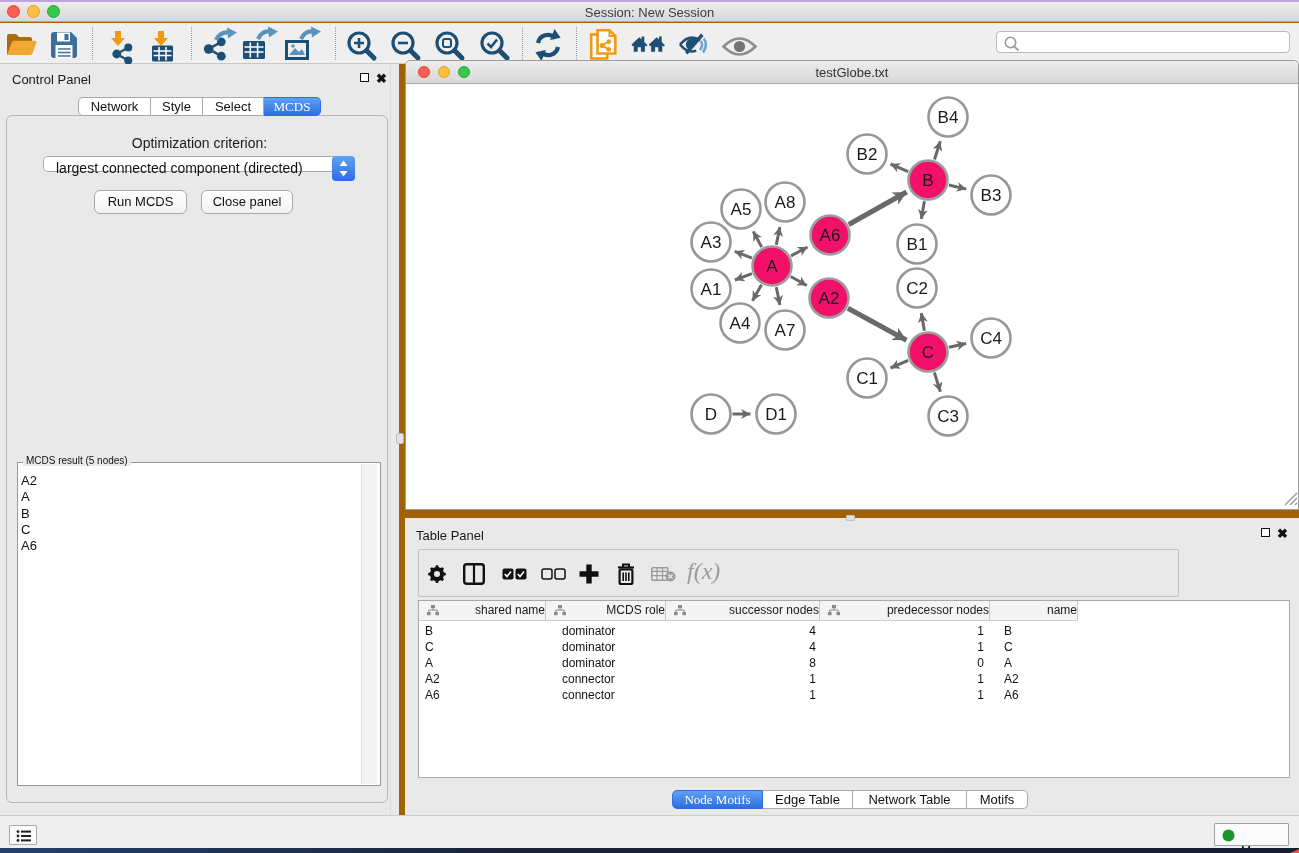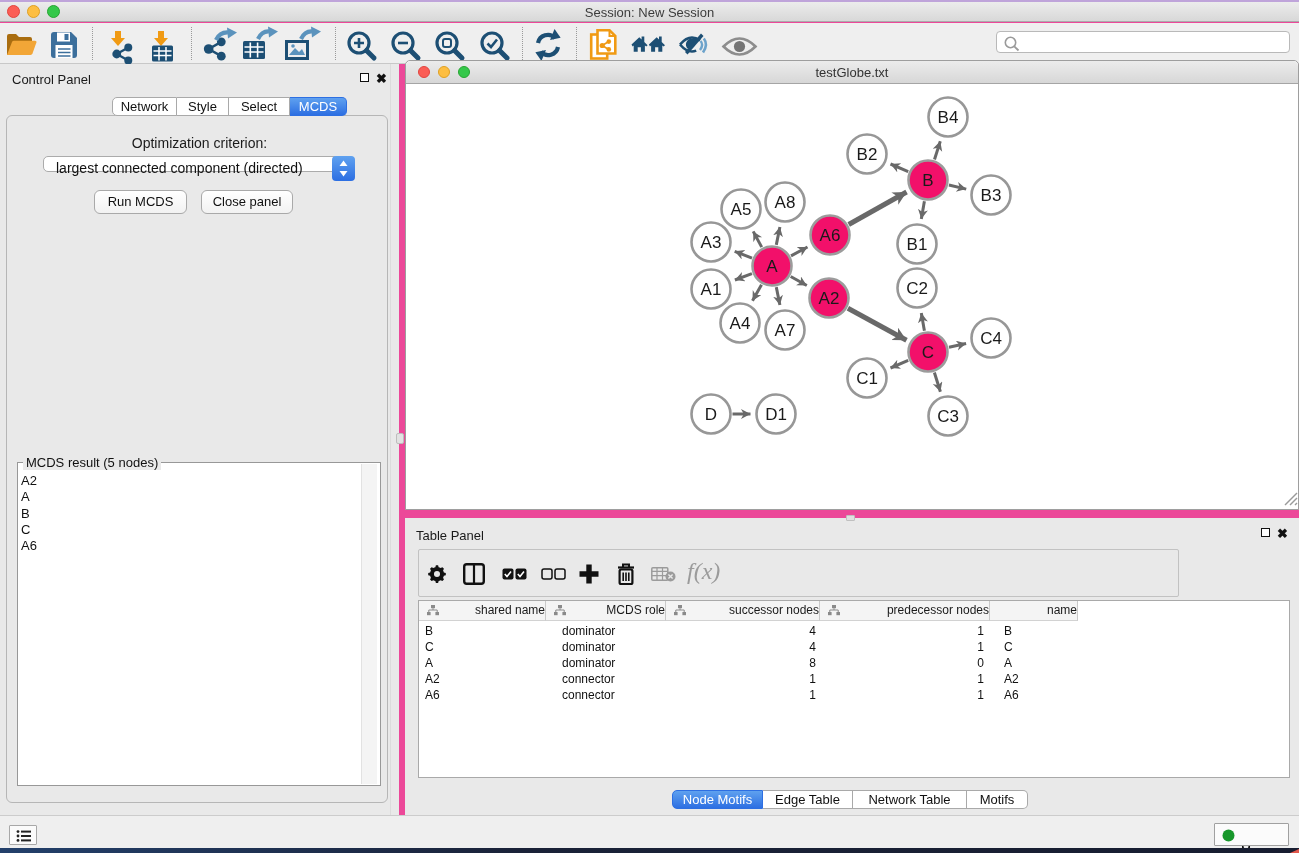--- a/index.html
+++ b/index.html
@@ -1,17 +1,17 @@
 <!DOCTYPE html>
 <html><head>
 <meta charset="utf-8">
 <style>
 * { margin:0; padding:0; box-sizing:border-box; }
 html,body { width:1299px; height:853px; overflow:hidden; }
-#root { position:relative; width:1299px; height:853px; background:#ec4899;
+#root { position:relative; width:1299px; height:853px; background:#a16207;
   font-family:"Liberation Sans", sans-serif; }
 .abs { position:absolute; }
 
 
 #purple { left:0; top:0; width:1299px; height:2px; background:#bfa4da; }
 
 
 #titlebar { left:0; top:2px; width:1299px; height:20px;
   background:linear-gradient(#ececec,#d8d8d8); border-bottom:1px solid #ababab; }
 #titlebar .title { position:absolute; left:0; right:0; top:3px; text-align:center;
@@ -33,37 +33,37 @@
 #leftdock { left:0; top:64px; width:399px; height:751px; background:#e9e9e9; }
 #cp-title { position:absolute; left:12px; top:8px; font-size:13px; color:#1a1a1a; }
 #tabpane { position:absolute; left:6px; top:51px; width:382px; height:688px;
   border:1px solid #b6b6b6; border-radius:6px; background:#e9e9e9; }
 
 .seg { position:absolute; display:flex; }
 .seg .s { height:19px; background:#fff; border:1px solid #a9a9a9; border-left:none;
   font-size:13px; color:#111; text-align:center; line-height:18px; padding:0 0; }
 .seg .s.first { border-left:1px solid #a9a9a9; border-radius:5px 0 0 5px; }
 .seg .s.last { border-radius:0 5px 5px 0; }
-.seg .s.sel { background:linear-gradient(#5fa1ef,#2d6fe2); color:#fff; border-color:#2d6fe2; }
+.seg .s.sel { background:linear-gradient(#5fa1ef,#2d6fe2); color:#fff; border-color:#2d6fe2;font-family:Liberation Serif, serif; }
 
 #opt-label { position:absolute; left:0; width:399px; top:71px; text-align:center;
   font-size:14px; color:#1a1a1a; }
 #dropdown { position:absolute; left:43px; top:92px; width:312px; height:16px;
   background:#fff; border:1px solid #ababab; border-radius:5px; font-size:14px;
   color:#111; line-height:23px; padding-left:12px; }
 #dropdown .cap { position:absolute; right:-1px; top:-1px; width:23px; height:25px;
   background:linear-gradient(#60a2f0,#2c6ee2); border-radius:4px; }
 .btn { position:absolute; height:24px; background:linear-gradient(#ffffff,#f2f2f2);
   border:1px solid #a9a9a9; border-radius:6px; font-size:13px; color:#111;
   text-align:center; line-height:22px; }
 
 #groupbox { position:absolute; left:17px; top:398px; width:364px; height:324px;
   border:1px solid #989898; }
 #grouplabel { position:absolute; left:5px; top:-8px; background:#e9e9e9;
-  padding:0 3px; font-size:13px; color:#111; }
+  padding:0 3px; font-size:10px; color:#111; }
 #grouplist { position:absolute; left:0px; top:0px; width:362px; height:322px;
   background:#fff; font-size:13px; color:#111; padding:10px 0 0 3px; line-height:16.3px; }
 #scrolltrack { position:absolute; right:3px; top:1px; width:16px; height:320px;
   background:#f4f4f4; border-left:1px solid #e2e2e2; }
 
 
 #statusbar { left:0; top:815px; width:1299px; height:33px; background:#efefef;
   border-top:1px solid #cccccc; }
 #menuBtn { position:absolute; left:9px; top:9px; width:28px; height:20px; background:#fbfbfb;
   border:1px solid #a8a8a8; border-radius:1px; }
@@ -224,21 +224,21 @@
         </svg>
       </div>
   </div>
 
   <div class="abs" id="leftdock">
     <div id="cp-title">Control Panel</div>
     <div class="floatico" style="left:360px; top:9px;"></div>
     <div class="xico" style="left:376px; top:10px;">✖</div>
     <div id="tabpane"></div>
     <div class="seg" style="left:78px; top:33px;">
-      <div class="s first" style="width:65px;margin-left:34px;">Network</div>
+      <div class="s first" style="width:73px;">Network</div>
       <div class="s" style="width:52px;">Style</div>
       <div class="s" style="width:61px;">Select</div>
       <div class="s last sel" style="width:57px;">MCDS</div>
     </div>
     <div id="opt-label">Optimization criterion:</div>
     <div id="dropdown">largest connected component (directed)
       <div class="cap"><svg width="23" height="25" viewBox="0 0 23 25">
             <path d="M11.5,4.5 L15.5,10 L7.5,10 Z" fill="#fff"></path>
             <path d="M11.5,20.5 L15.5,15 L7.5,15 Z" fill="#fff"></path>
           </svg></div>

